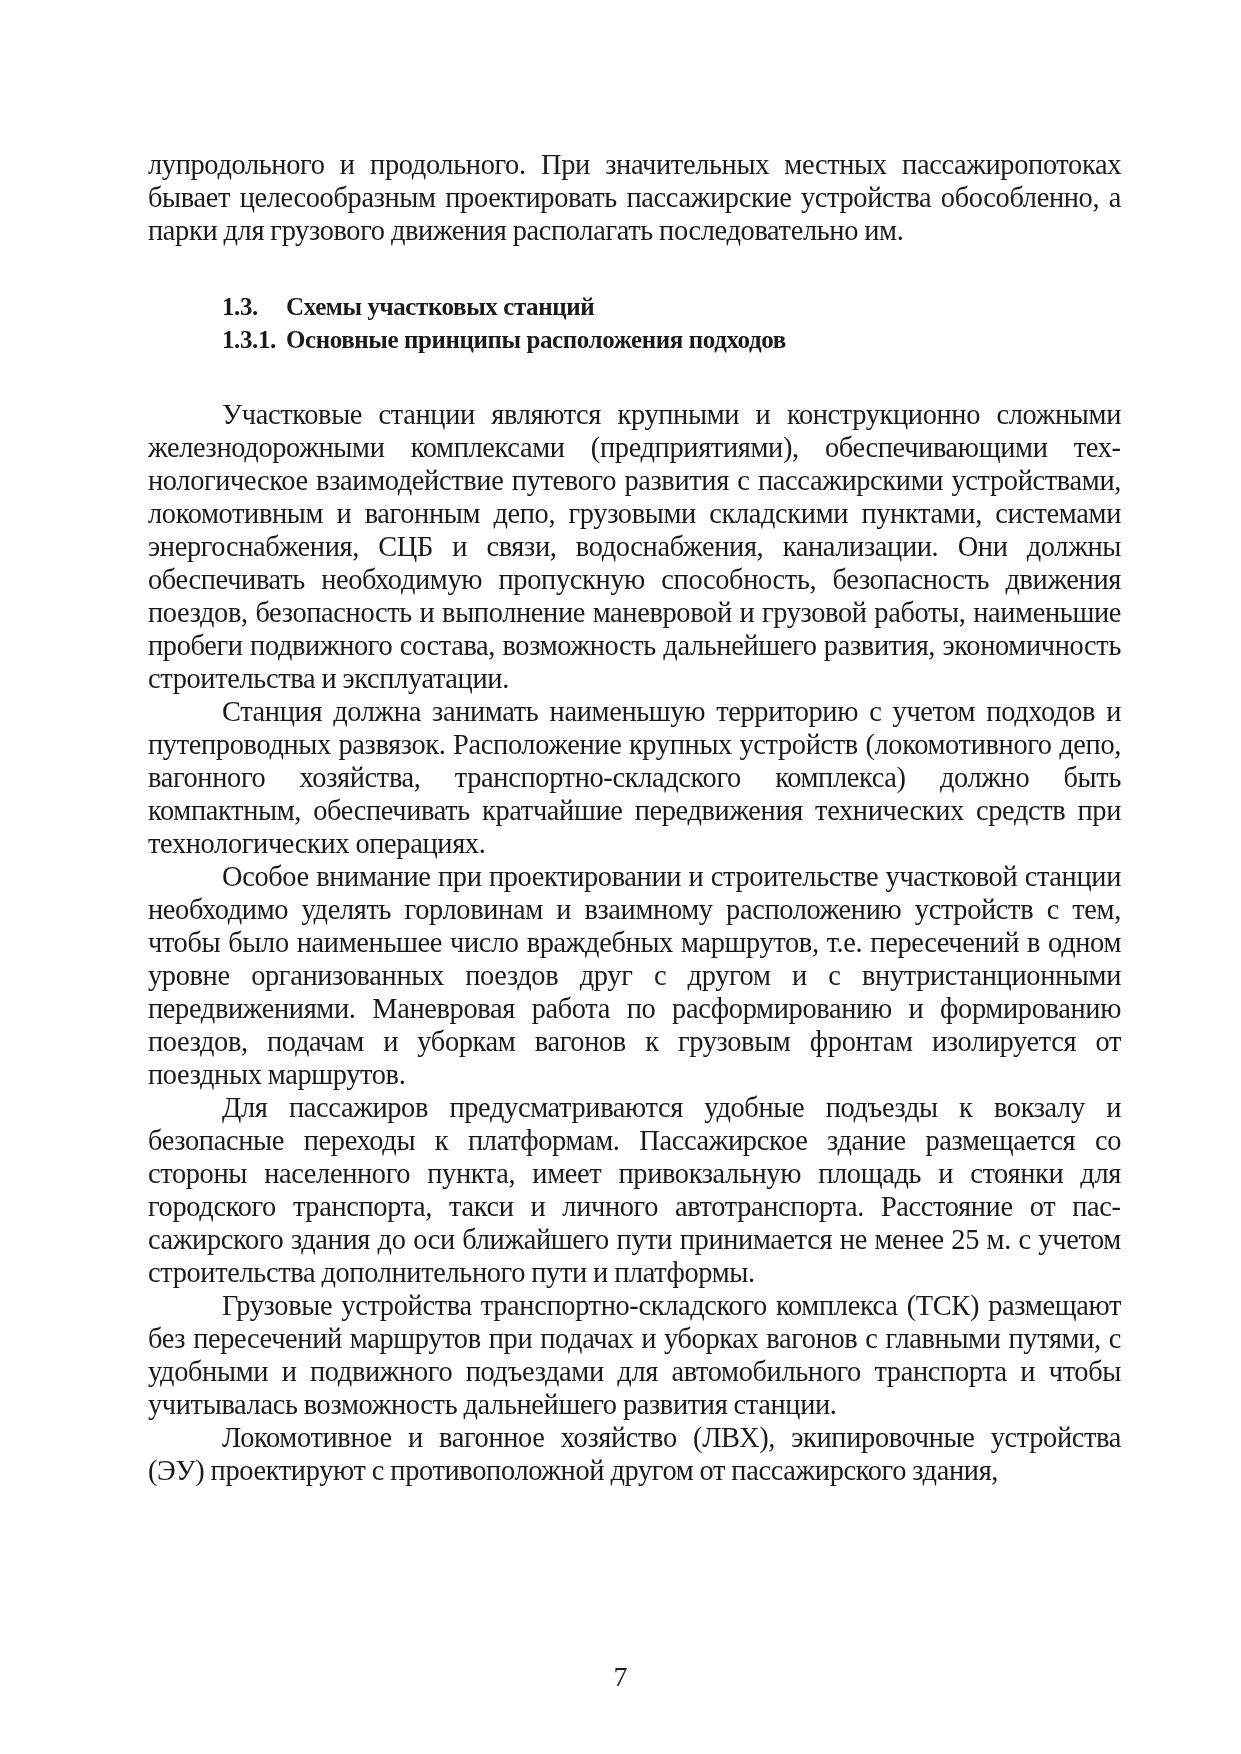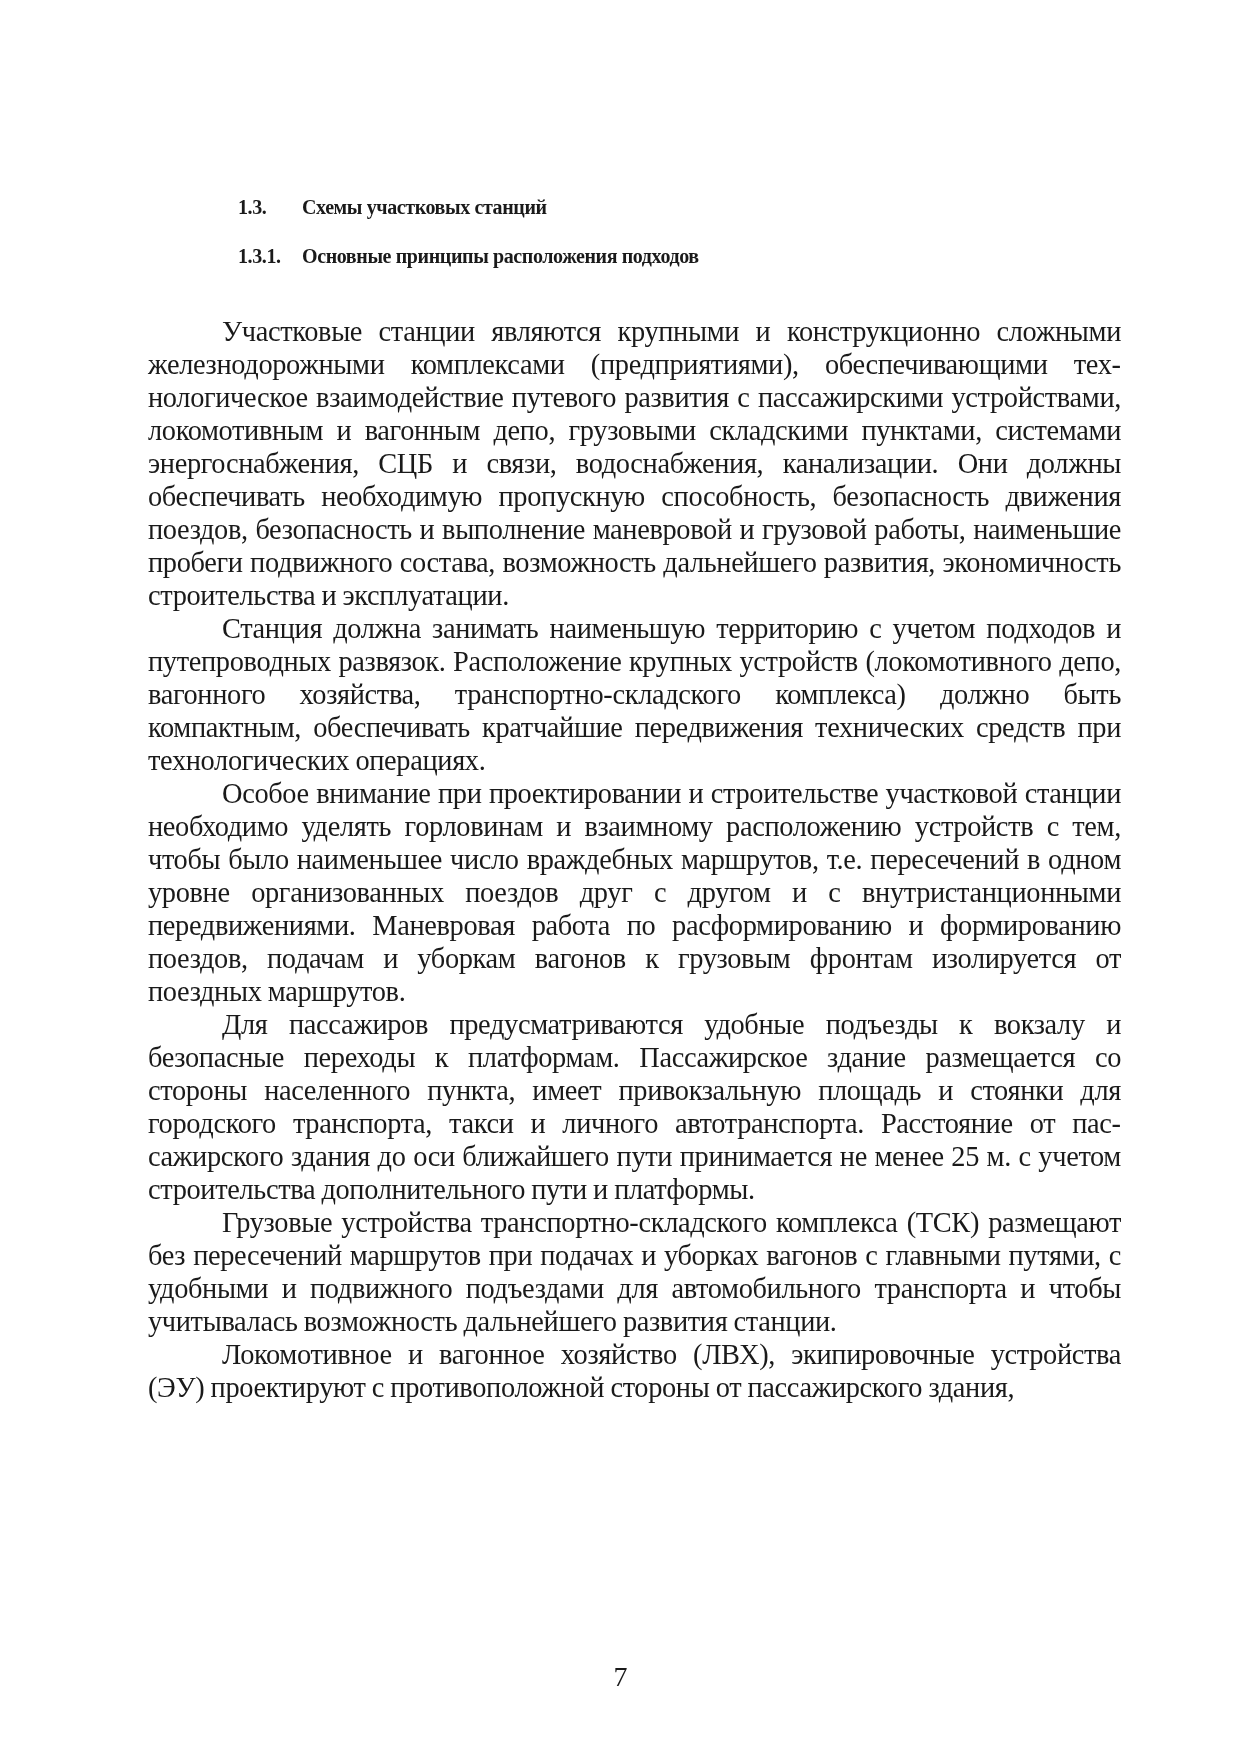--- a/index.html
+++ b/index.html
@@ -36,23 +36,23 @@
   .p.cont {
     text-indent: 0;
   }
   .headings {
     margin-top: 43px;
     margin-bottom: 42px;
     padding-left: 74px;
   }
   .h {
     font-weight: bold;
-    font-size: 20px;
+    font-size: 25px;
     line-height: 33px;
-    margin: 16px;
+    margin: 0;
     letter-spacing: -0.4px;
   }
   .h .num {
     display: inline-block;
     min-width: 64px;
   }
   .page-number {
     position: absolute;
     top: 1661px;
     left: 0;
@@ -61,32 +61,33 @@
     font-size: 28px;
     line-height: 32px;
     font-family: "Liberation Serif", serif;
   }
 </style>
 </head>
 <body>
 
 <div class="page">
 
+  <p class="p cont">лупродольного и продольного. При значительных местных пассажиропотоках бывает целесообразным проектировать пассажирские устройства обособлен­но, а парки для грузового движения располагать последовательно им.</p>
 
   <div class="headings">
     <p class="h">
       <span class="num">1.3.</span><span>Схемы участковых станций</span>
     </p>
     <p class="h">
       <span class="num">1.3.1.</span><span>Основные принципы расположения подходов</span>
     </p>
   </div>
 
   <p class="p indent">Участковые станции являются крупными и конструкционно сложными железнодорожными комплексами (предприятиями), обеспечивающими тех­нологическое взаимодействие путевого развития с пассажирскими устрой­ствами, локомотивным и вагонным депо, грузовыми складскими пунктами, системами энергоснабжения, СЦБ и связи, водоснабжения, канализации. Они должны обеспечивать необходимую пропускную способность, безопасность движения поездов, безопасность и выполнение маневровой и грузовой рабо­ты, наименьшие пробеги подвижного состава, возможность дальнейшего раз­вития, экономичность строительства и эксплуатации.</p>
   <p class="p indent">Станция должна занимать наименьшую территорию с учетом подходов и путепроводных развязок. Расположение крупных устройств (локомотивного депо, вагонного хозяйства, транспортно-складского комплекса) должно быть компактным, обеспечивать кратчайшие передвижения технических средств при технологических операциях.</p>
   <p class="p indent">Особое внимание при проектировании и строительстве участковой станции необходимо уделять горловинам и взаимному расположению устройств с тем, чтобы было наименьшее число враждебных маршрутов, т.е. пересечений в одном уровне организованных поездов друг с другом и с внут­ристанционными передвижениями. Маневровая работа по расформированию и формированию поездов, подачам и уборкам вагонов к грузовым фронтам изолируется от поездных маршрутов.</p>
   <p class="p indent">Для пассажиров предусматриваются удобные подъезды к вокзалу и безопасные переходы к платформам. Пассажирское здание размещается со стороны населенного пункта, имеет привокзальную площадь и стоянки для городского транспорта, такси и личного автотранспорта. Расстояние от пас­сажирского здания до оси ближайшего пути принимается не менее 25 м. с учетом строительства дополнительного пути и платформы.</p>
   <p class="p indent">Грузовые устройства транспортно-складского комплекса (ТСК) разме­щают без пересечений маршрутов при подачах и уборках вагонов с главными путями, с удобными и подвижного подъездами для автомобильного транс­порта и чтобы учитывалась возможность дальнейшего развития станции.</p>
-  <p class="p indent">Локомотивное и вагонное хозяйство (ЛВХ), экипировочные устройства (ЭУ) проектируют с противоположной стороны от пассажирского здания,</p>
+  <p class="p indent">Локомотивное и вагонное хозяйство (ЛВХ), экипировочные устройства (ЭУ) проектируют с противоположной другом от пассажирского здания,</p>
 
 </div>
 
 <div class="page-number">7</div>
 
 </body></html>

